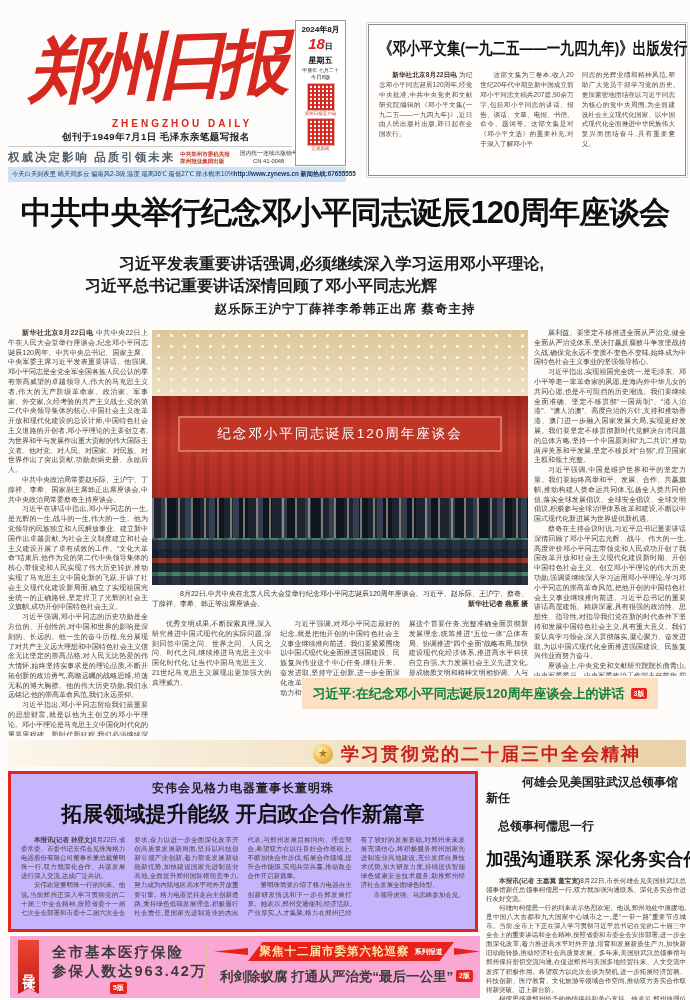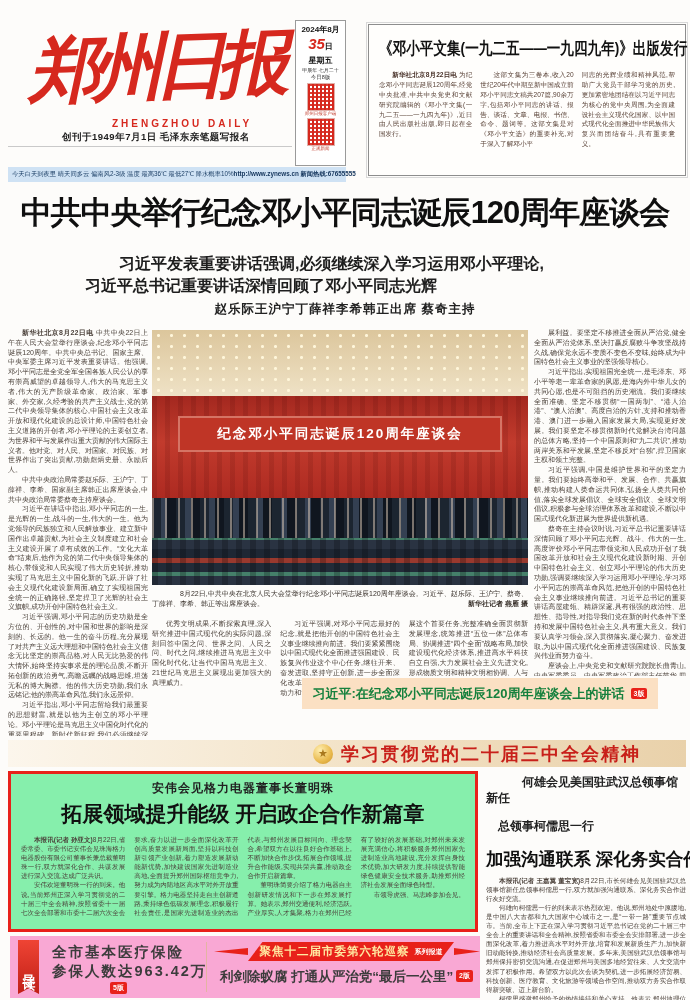--- a/index.html
+++ b/index.html
@@ -47,41 +47,41 @@
   .col-left{left:8px;top:328px;width:140px;height:408px;}
   .col-right{left:534px;top:328px;width:152px;height:348px;}
   
   .photo{left:152px;top:330px;width:376px;height:255px;overflow:hidden;background:#caa96f;}
   .ph-ceiling{position:absolute;left:0;top:0;right:0;height:66px;
     background:radial-gradient(circle,#fff6da 1.2px,transparent 1.8px) 0 0/13px 11px,
       linear-gradient(#dcc69c,#efe2c6);}
   .ph-curtain{position:absolute;left:0;top:66px;right:0;height:102px;
     background:repeating-linear-gradient(90deg,rgba(60,0,0,.12) 0 5px,transparent 5px 13px),
       linear-gradient(180deg,#a3281f,#c23b2d 45%,#ad2a21);}
-  .ph-banner{position:absolute;left:26px;right:26px;top:86px;height:36px;background:#bf3526;box-shadow:inset 0 0 0 2px rgba(255,235,220,.35);color:#fff;font-weight:700;font-size:13.5px;letter-spacing:2px;line-height:36px;text-align:center;white-space:nowrap;}
+  .ph-banner{position:absolute;left:26px;right:26px;top:86px;height:36px;background:#bf3526;box-shadow:inset 0 0 0 2px rgba(255,235,220,.35);color:#fff;font-weight:400;font-size:13.5px;letter-spacing:2px;line-height:36px;text-align:center;white-space:nowrap;}
   .ph-people{position:absolute;left:0;top:168px;right:0;height:40px;
     background:repeating-linear-gradient(90deg,rgba(226,206,186,.5) 0 2px,transparent 2px 13px),
       repeating-linear-gradient(90deg,#1c2530 0 9px,#344052 9px 15px,#10161f 15px 24px);}
   .ph-seats{position:absolute;left:0;top:208px;right:0;bottom:0;
     background:repeating-linear-gradient(90deg,rgba(0,0,0,.22) 0 6px,transparent 6px 14px),
       repeating-linear-gradient(0deg,#2a3342 0 9px,#45806a 9px 13px,#222b38 13px 22px,#99392e 22px 27px,#1e2734 27px 36px);}
   .caption{left:152px;top:589px;width:376px;height:27px;font-size:7px;line-height:1.45;color:#3a322c;text-align:justify;overflow:hidden;}
   .caption .cap-ind{display:inline-block;width:28px;}
   .caption .credit{float:right;font-weight:700;}
   .below{left:152px;top:619px;width:376px;height:88px;column-count:3;column-gap:9px;}
   
   .speech{left:302px;top:678px;width:356px;height:31px;background:#fbe0c3;display:flex;align-items:center;justify-content:center;gap:6px;}
   .speech-title{font-size:13px;font-weight:800;color:#15803d;white-space:nowrap;}
   .badge{display:inline-block;background:#e8211a;color:#fff;font-size:7px;font-weight:700;padding:2px 3px;border-radius:2px;line-height:1.1;text-align:center;}
   
   .plenum{left:8px;top:740px;width:678px;height:27px;background:linear-gradient(90deg,#fcf6ec,#f2e1c4 55%,#e9d1aa);display:flex;align-items:center;justify-content:flex-end;padding-right:45px;box-sizing:border-box;gap:8px;}
   .emblem{width:20px;height:20px;border-radius:50%;background:radial-gradient(circle at 35% 30%,#ffeeb0,#e9b94c 60%,#c8922c);display:flex;align-items:center;justify-content:center;color:#a9781d;font-size:11px;line-height:1;}
   .plenum-title{font-size:18px;font-weight:900;color:#c8201a;letter-spacing:2px;white-space:nowrap;}
   
-  .redbox{left:8px;top:771px;width:470px;height:161px;border:3px solid #e8211a;background:#86efac;box-sizing:border-box;padding:6px 10px 4px;}
+  .redbox{left:8px;top:771px;width:470px;height:161px;border:3px solid #e8211a;background:#c4b5fd;box-sizing:border-box;padding:6px 10px 4px;}
   .geli-kicker{text-align:center;font-size:12px;font-weight:700;color:#222;letter-spacing:1px;}
   .geli-head{text-align:center;font-size:21px;font-weight:900;color:#101010;letter-spacing:0;margin-top:3px;white-space:nowrap;}
   .geli-cols{margin-top:7px;height:92px;column-count:4;column-gap:9px;font-size:6.5px;}
   
   .consul{left:486px;top:774px;width:200px;height:222px;}
   .consul-kicker{font-size:12px;font-weight:700;color:#222;line-height:1.35;}
   .consul-kicker .k1{text-indent:3em;margin:0;}
   .consul-kicker .k2{margin:12px;}
   .consul-head{text-align:center;font-size:17.5px;font-weight:900;color:#101010;margin-top:4px;white-space:nowrap;}
   .consul-body{margin-top:5px;height:156px;font-size:6.5px;}
@@ -101,28 +101,36 @@
 </style>
 </head>
 <body>
 
 <div class="page">
 
   <div class="abs nm-title">郑州日报</div>
   <div class="abs nm-en">ZHENGZHOU DAILY</div>
   <div class="abs nm-found">创刊于1949年7月1日  毛泽东亲笔题写报名</div>
   <div class="abs mast-rule"></div>
+  <div class="abs slogan-row">
+    <span class="slogan">权威决定影响 品质引领未来</span>
+    <span class="org"><span>中共郑州市委机关报</span><br><span>郑州报业集团出版</span></span>
+    <span class="vline"></span>
+    <span class="issn"><span>国内统一连续出版物号</span><br><span>CN 41-0048</span></span>
+    <span class="vline"></span>
+    <span class="postal"><span>邮发代号:35-3</span><br><span>第16459号</span></span>
+  </div>
   <div class="abs weather">
     <span>今天白天到夜里 晴天间多云 偏南风2-3级 温度 最高36℃ 最低27℃ 降水概率10%</span>
     <span class="site"><span>http://www.zynews.cn</span> <span>新闻热线:67655555</span></span>
   </div>
 
   <div class="abs datebox">
     <div class="db-ym">2024年8月</div>
-    <div class="db-day"><span>35</span><small>日</small></div>
+    <div class="db-day"><span>18</span><small>日</small></div>
     <div class="db-week">星期五</div>
     <div class="db-lunar">甲辰年 七月二十</div>
     <div class="db-pages">今日8版</div>
     <div class="qr"></div>
     <div class="qr-label">郑州日报客户端</div>
     <div class="qr"></div>
     <div class="qr-label">正观新闻</div>
   </div>
 
   <div class="abs trbox">

